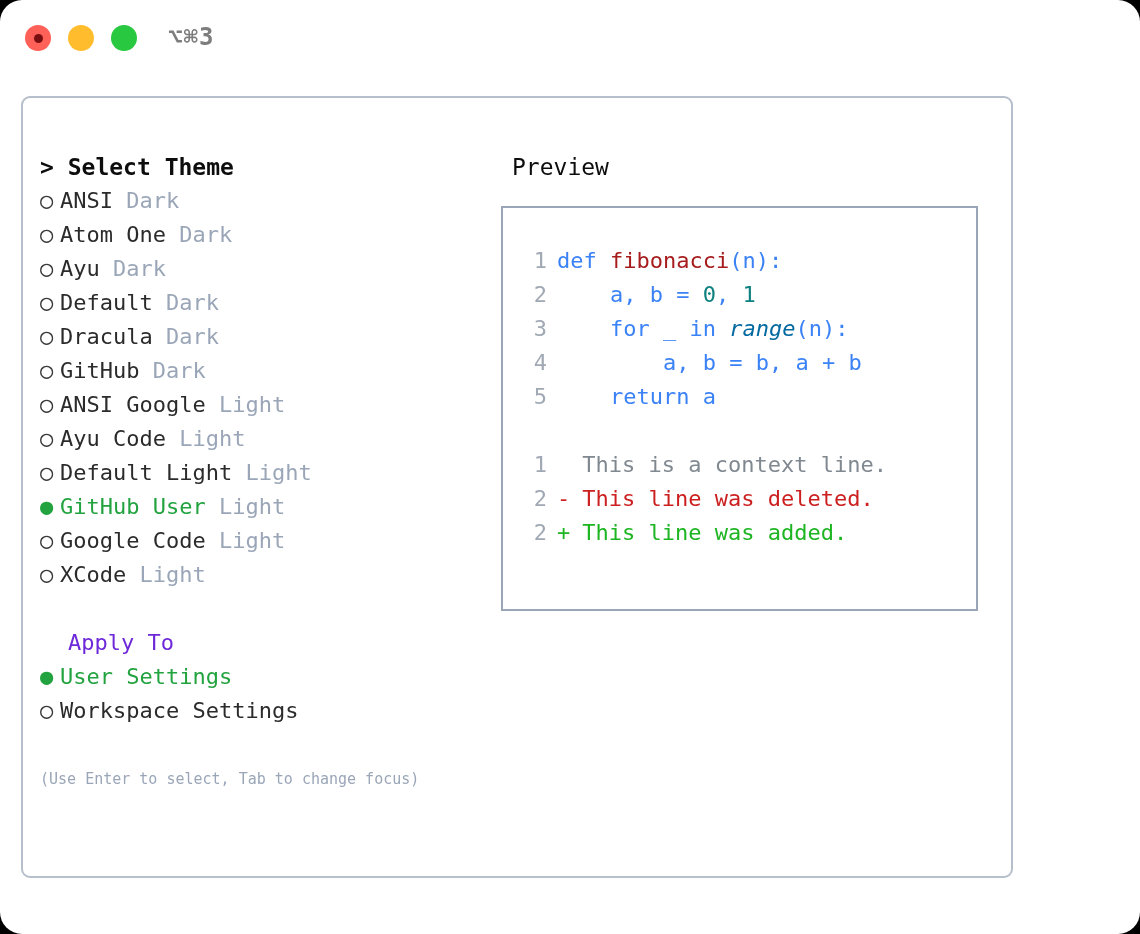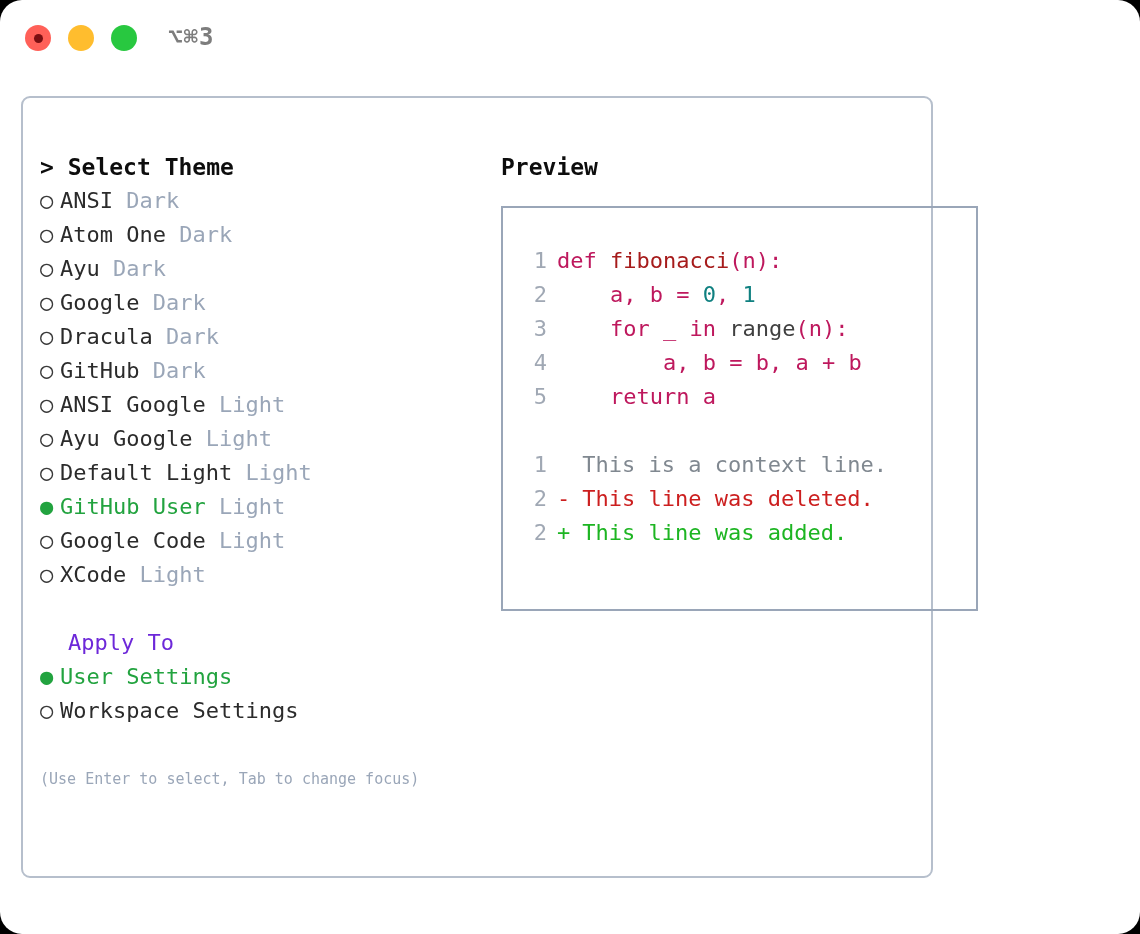--- a/index.html
+++ b/index.html
@@ -58,21 +58,21 @@
     font-size: 24px;
     font-weight: bold;
     color: #7d7d7d;
     letter-spacing: 1px;
   }
 
   
   .panel {
     position: absolute;
     left: 21px; top: 96px;
-    width: 912px;
+    width: 992px;
     height: 782px;
     border: 2px solid #b6bfcc;
     border-radius: 9px;
     box-sizing: border-box;
   }
 
   
   .left-col {
     position: absolute;
     left: 17px; top: 52px;
@@ -124,23 +124,24 @@
   }
 
   
   .right-col {
     position: absolute;
     left: 478px; top: 52px;
     width: 480px;
   }
   .preview-head {
     font-size: 23px;
-    font-weight: bold;
+    font-weight: normal;
     color: #0d0d0d;
     line-height: 34px;
+    margin-left: 11px;
   }
   .preview-box {
     margin-top: 22px;
     width: 477px;
     height: 405px;
     border: 2px solid #9aa6b8;
     box-sizing: border-box;
     padding: 36px 0 0 18px;
   }
   .code-line {
@@ -151,24 +152,24 @@
     white-space: pre;
   }
   .lineno {
     display: inline-block;
     width: 26px;
     flex: 0 0 26px;
     text-align: right;
     color: #a0a8b4;
     margin-right: 10px;
   }
-  .code-text { color: #be185d; }
+  .code-text { color: #3b82f6; }
   .tok-fn { color: #a61b1b; }
   .tok-num { color: #0f8080; }
-  .tok-builtin { color: #404040; }
+  .tok-builtin { color: #0369a1; font-style: italic; }
   .blank-line { height: 34px; }
   .diff-ctx .code-text,
   .diff-ctx .marker { color: #808890; }
   .diff-del .code-text,
   .diff-del .marker { color: #cc1f1f; }
   .diff-add .code-text,
   .diff-add .marker { color: #1db522; }
   .marker {
     display: inline-block;
     width: 12px;
@@ -193,25 +194,25 @@
 
   <div class="panel">
 
     <div class="left-col">
       <div class="section-head"><span class="caret">&gt; </span><span>Select Theme</span></div>
 
       <div class="opt-list" id="theme-list">
           <div class="opt"><span class="bullet off">○</span><span class="opt-label">ANSI </span><span class="opt-variant">Dark</span></div>
           <div class="opt"><span class="bullet off">○</span><span class="opt-label">Atom One </span><span class="opt-variant">Dark</span></div>
           <div class="opt"><span class="bullet off">○</span><span class="opt-label">Ayu </span><span class="opt-variant">Dark</span></div>
-          <div class="opt"><span class="bullet off">○</span><span class="opt-label">Google </span><span class="opt-variant">Dark</span></div>
+          <div class="opt"><span class="bullet off">○</span><span class="opt-label">Default </span><span class="opt-variant">Dark</span></div>
           <div class="opt"><span class="bullet off">○</span><span class="opt-label">Dracula </span><span class="opt-variant">Dark</span></div>
           <div class="opt"><span class="bullet off">○</span><span class="opt-label">GitHub </span><span class="opt-variant">Dark</span></div>
           <div class="opt"><span class="bullet off">○</span><span class="opt-label">ANSI Google </span><span class="opt-variant">Light</span></div>
-          <div class="opt"><span class="bullet off">○</span><span class="opt-label">Ayu Google </span><span class="opt-variant">Light</span></div>
+          <div class="opt"><span class="bullet off">○</span><span class="opt-label">Ayu Code </span><span class="opt-variant">Light</span></div>
           <div class="opt"><span class="bullet off">○</span><span class="opt-label">Default Light </span><span class="opt-variant">Light</span></div>
           <div class="opt selected"><span class="bullet on">●</span><span class="opt-label">GitHub User </span><span class="opt-variant">Light</span></div>
           <div class="opt"><span class="bullet off">○</span><span class="opt-label">Google Code </span><span class="opt-variant">Light</span></div>
           <div class="opt"><span class="bullet off">○</span><span class="opt-label">XCode </span><span class="opt-variant">Light</span></div>
         </div>
 
       <div class="spacer-line"></div>
 
       <div class="apply-head">Apply To</div>
 

